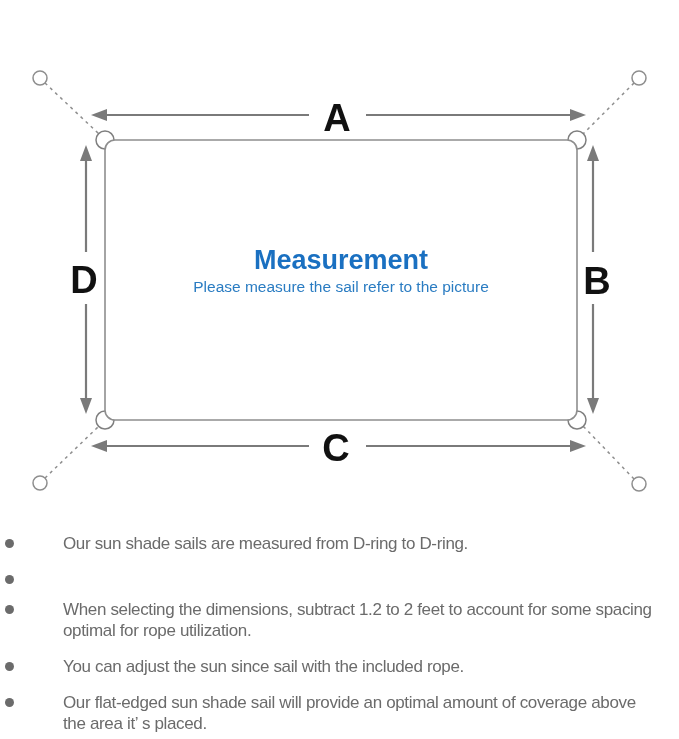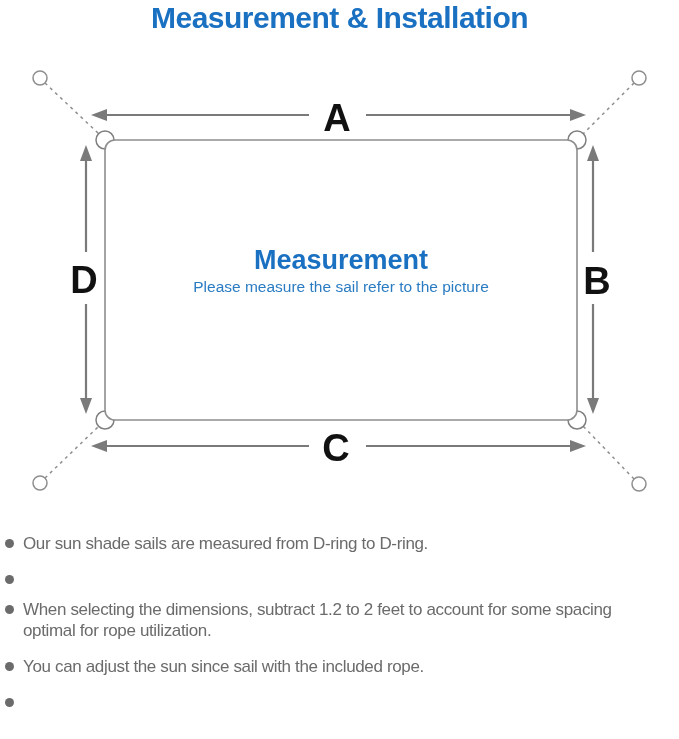--- a/index.html
+++ b/index.html
@@ -36,34 +36,33 @@
   .center-title{
     font-family:"Liberation Sans","DejaVu Sans",sans-serif;
     font-weight:700;font-size:27px;fill:var(--accent-blue);
   }
   .center-subtitle{
     font-family:"Liberation Sans","DejaVu Sans",sans-serif;
     font-size:15.5px;fill:var(--subtitle-blue);
   }
 
   .notes{position:absolute;top:533px;left:5px;width:668px;}
-  .note{display:flex;align-items:flex-start;margin-bottom:15px;}
+  .note{display:flex;align-items:flex-start;margin-bottom:15px;gap:40px;}
   .dot{
     flex:0 0 auto;width:9px;height:9px;border-radius:50%;
     background:var(--note-gray);margin-top:6px;margin-right:9px;
   }
   .note-text{color:var(--note-gray);font-size:17px;line-height:21px;}
   .note-line{white-space:nowrap;letter-spacing:-0.35px;}
 </style>
 </head>
 <body>
 
 <div class="canvas">
 
-  <h1 class="title">Measurement &amp; Installation</h1>
 
   <svg class="diagram-svg" width="679" height="525" viewBox="0 0 679 525">
 
     <line class="dash-line" x1="45" y1="83" x2="99" y2="134"></line>
     <line class="dash-line" x1="634" y1="83" x2="583" y2="134"></line>
     <line class="dash-line" x1="45" y1="478" x2="99" y2="426"></line>
     <line class="dash-line" x1="634" y1="479" x2="583" y2="426"></line>
 
     <circle class="anchor-ring" cx="40" cy="78" r="7"></circle>
     <circle class="anchor-ring" cx="639" cy="78" r="7"></circle>
@@ -129,16 +128,20 @@
 
     <div class="note">
       <span class="dot"></span>
       <div class="note-text">
         <div class="note-line">You can adjust the sun since sail with the included rope.</div>
       </div>
     </div>
 
     <div class="note">
       <span class="dot"></span>
+      <div class="note-text">
+        <div class="note-line">Our flat-edged sun shade sail will provide an optimal amount of coverage above</div>
+        <div class="note-line">the area it’ s placed.</div>
+      </div>
     </div>
 
   </div>
 </div>
 
 </body></html>

